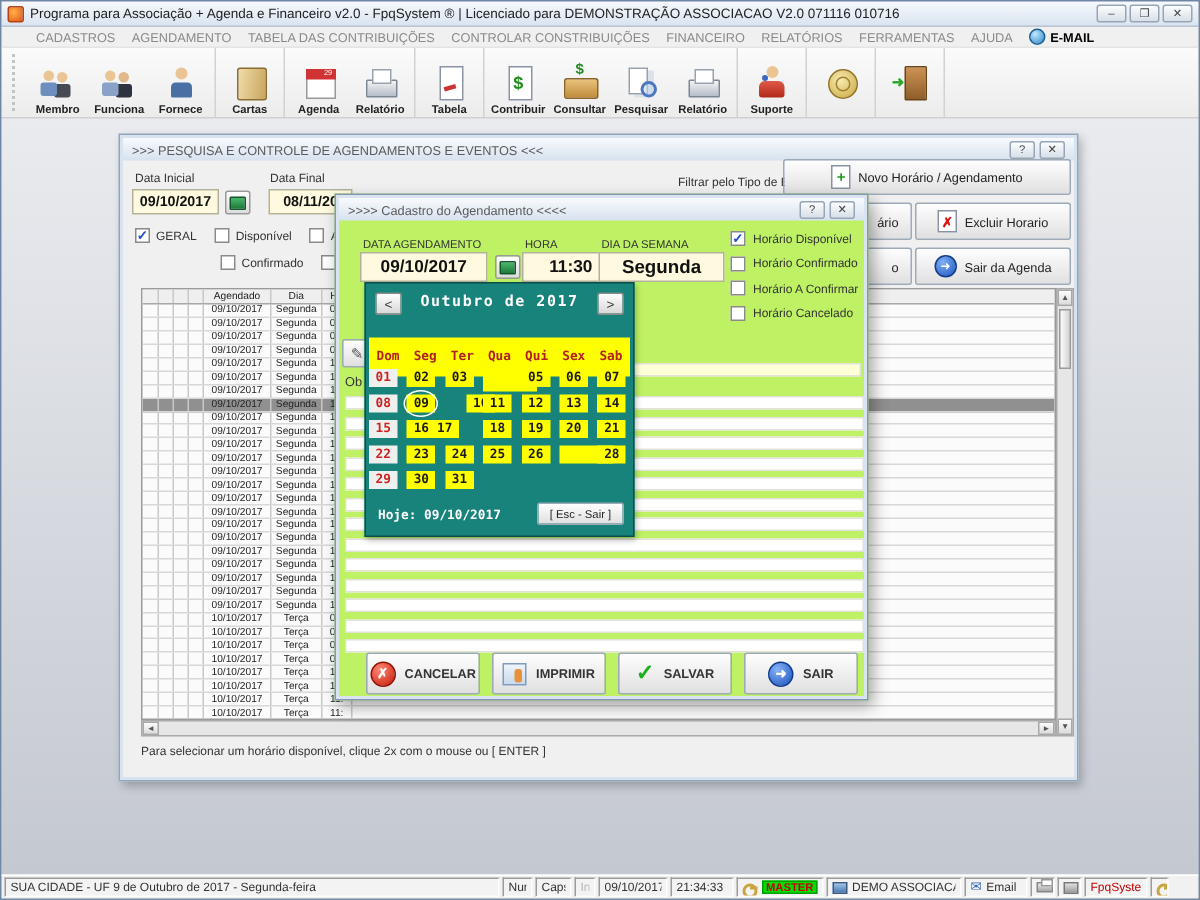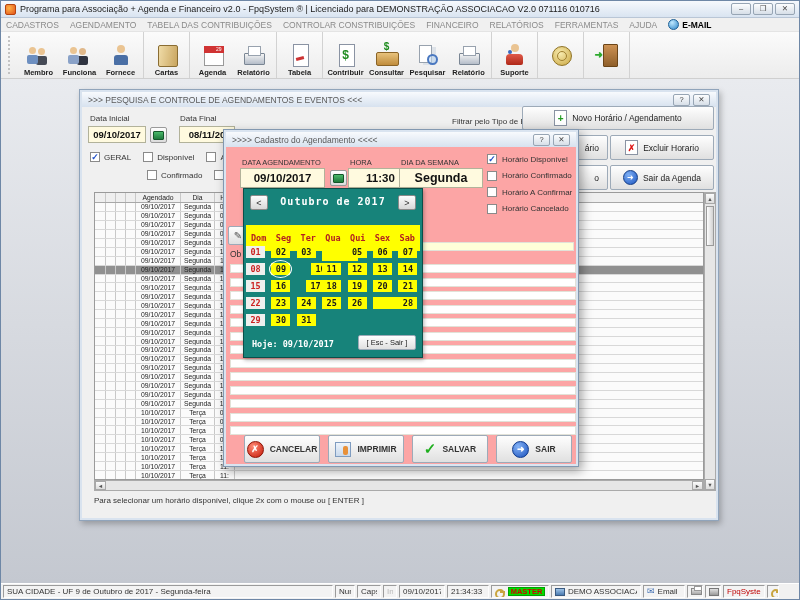--- a/index.html
+++ b/index.html
@@ -5,21 +5,21 @@
 *{margin:0;padding:0;box-sizing:border-box}
 html,body{width:800px;height:600px;overflow:hidden}
 .screen{position:relative;width:800px;height:600px;font-family:"Liberation Sans",sans-serif;background:#cfd3da;border:1px solid #6e87a6;overflow:hidden}
 
 .titlebar{position:absolute;left:0;top:0;right:0;height:17px;background:linear-gradient(#f6f9fd,#d9e4f1);border-bottom:1px solid #b9c6d6;display:flex;align-items:center;padding:0 4px;gap:4px}
 .app-icon{width:11px;height:11px;border-radius:2px;background:radial-gradient(circle at 35% 35%,#ffb347,#e2541b);border:1px solid #b5430f;flex:none}
 .title{font-size:9px;color:#222;white-space:nowrap;overflow:hidden}
 .winctrl{margin-left:auto;display:flex;gap:2px;flex:none}
 .wbtn{width:20px;height:12px;border:1px solid #97a5b4;border-radius:2px;background:linear-gradient(#fcfdfe,#d7dfe8);font-size:7.5px;line-height:10px;text-align:center;color:#444}
 
-.menubar{position:absolute;top:17px;left:0;right:0;height:14px;background:#f0f0f0;display:flex;align-items:center;padding-left:5px;gap:11px;border-bottom:1px solid #e4e4e4}
+.menubar{position:absolute;top:17px;left:0;right:0;height:14px;background:#f0f0f0;display:flex;align-items:center;padding-left:23px;gap:11px;border-bottom:1px solid #e4e4e4}
 .menu-item{font-size:8.5px;color:#8a8a8a;display:flex;align-items:center;gap:3px;white-space:nowrap}
 .menu-item.email{color:#000;font-weight:bold}
 .ic-globe{width:11px;height:11px;border-radius:50%;background:radial-gradient(circle at 35% 30%,#bfe8ff,#2e86c8);border:1px solid #1c5f96;display:inline-block}
 
 .toolbar{position:absolute;top:31px;left:0;right:0;height:47px;background:linear-gradient(#fbfbfb,#ececec);border-bottom:1px solid #cfcfcf;display:flex;align-items:stretch;padding-left:7px}
 .toolbar::before{content:"";width:3px;margin:4px 3px 4px 0;border-left:2px dotted #c3c3c3}
 .tgroup{display:flex;border-right:1px solid #d2d2d2;padding:0 2px}
 .tbtn{width:41px;display:flex;flex-direction:column;align-items:center;justify-content:flex-end;padding:2px 0 2px;gap:1px}
 .tic{width:24px;height:24px;position:relative;display:block;flex:none}
 .tlabel{font-size:7.5px;font-weight:700;color:#222;white-space:nowrap;height:8px}
@@ -93,21 +93,21 @@
 .w1{width:11px}.w2{width:10px}.w45{width:45px}.w34{width:34px}.w20{width:20px}
 .wf{flex:1;border-right:none}
 #hscroll{position:absolute;left:14px;top:390px;width:610px;height:11px;background:#e6e6e6;border:1px solid #aaa;display:flex;justify-content:space-between}
 .scrbtn{width:11px;height:100%;background:linear-gradient(#fbfbfb,#dcdcdc);border:1px solid #a8a8a8;font-size:5.5px;color:#555;display:flex;align-items:center;justify-content:center;flex:none}
 #vscroll{position:absolute;left:624px;top:102px;width:12px;height:299px;background:#e6e6e6;border:1px solid #aaa}
 #vscroll .scrbtn{width:100%;height:11px;position:absolute}
 #vsup{top:0}#vsdn{bottom:0}
 .vthumb{position:absolute;left:1px;top:13px;width:8px;height:40px;background:linear-gradient(90deg,#fdfdfd,#d2d2d2);border:1px solid #9a9a9a}
 #fnote{left:14px;top:406px}
 
-.dlg{position:absolute;left:222px;top:128px;width:356px;height:338px;background:#fca5a5;border:1px solid #8398b0;box-shadow:inset 0 0 0 2px #dae4f0,3px 4px 10px rgba(0,0,0,.35)}
+.dlg{position:absolute;left:222px;top:128px;width:356px;height:338px;background:#bef264;border:1px solid #8398b0;box-shadow:inset 0 0 0 2px #dae4f0,3px 4px 10px rgba(0,0,0,.35)}
 .dlbl{position:absolute;font-size:7.5px;color:#333;white-space:nowrap}
 #dfData{left:16px;top:38px;width:85px;height:20px;font-size:11.5px}
 #dcalbtn{left:106px;top:40px}
 #dfHora{left:124px;top:38px;width:65px;height:20px;font-size:11.5px}
 #dfDia{left:175px;top:38px;width:84px;height:20px;font-size:12.5px}
 #dlgcbs{position:absolute;left:263px;top:24px}
 .dcbi{display:flex;align-items:center;gap:5px;height:10px;margin-bottom:6.5px}
 #obs{position:absolute;left:6px;top:107px;width:346px;height:200px}
 .stripe{position:absolute;height:9px;border:1px solid #e2e2d8}
 .stripe.yellow{background:#ffffd8}
@@ -737,21 +737,21 @@
         <span class="ccell" style="left: 154.4px; top: 57px;">07</span>
         <span class="ccell sun" style="left: 2px; top: 74px;">08</span>
         <span class="ccell sel" style="left: 27.4px; top: 74px;">09</span>
         <span class="ccell" style="left: 67px; top: 74px;">10</span>
         <span class="ccell" style="left: 78.2px; top: 74px;">11</span>
         <span class="ccell" style="left: 103.6px; top: 74px;">12</span>
         <span class="ccell" style="left: 129px; top: 74px;">13</span>
         <span class="ccell" style="left: 154.4px; top: 74px;">14</span>
         <span class="ccell sun" style="left: 2px; top: 91px;">15</span>
         <span class="ccell" style="left: 27.4px; top: 91px;">16</span>
-        <span class="ccell" style="left: 62px; top: 91px;">17</span>
+        <span class="ccell" style="left: 43px; top: 91px;">17</span>
         <span class="ccell" style="left: 78.2px; top: 91px;">18</span>
         <span class="ccell" style="left: 103.6px; top: 91px;">19</span>
         <span class="ccell" style="left: 129px; top: 91px;">20</span>
         <span class="ccell" style="left: 154.4px; top: 91px;">21</span>
         <span class="ccell sun" style="left: 2px; top: 108px;">22</span>
         <span class="ccell" style="left: 27.4px; top: 108px;">23</span>
         <span class="ccell" style="left: 52.8px; top: 108px;">24</span>
         <span class="ccell" style="left: 78.2px; top: 108px;">25</span>
         <span class="ccell" style="left: 103.6px; top: 108px;">26</span>
         <span class="ccell" style="left: 129px; top: 108px; padding-left: 36px;">27</span>

